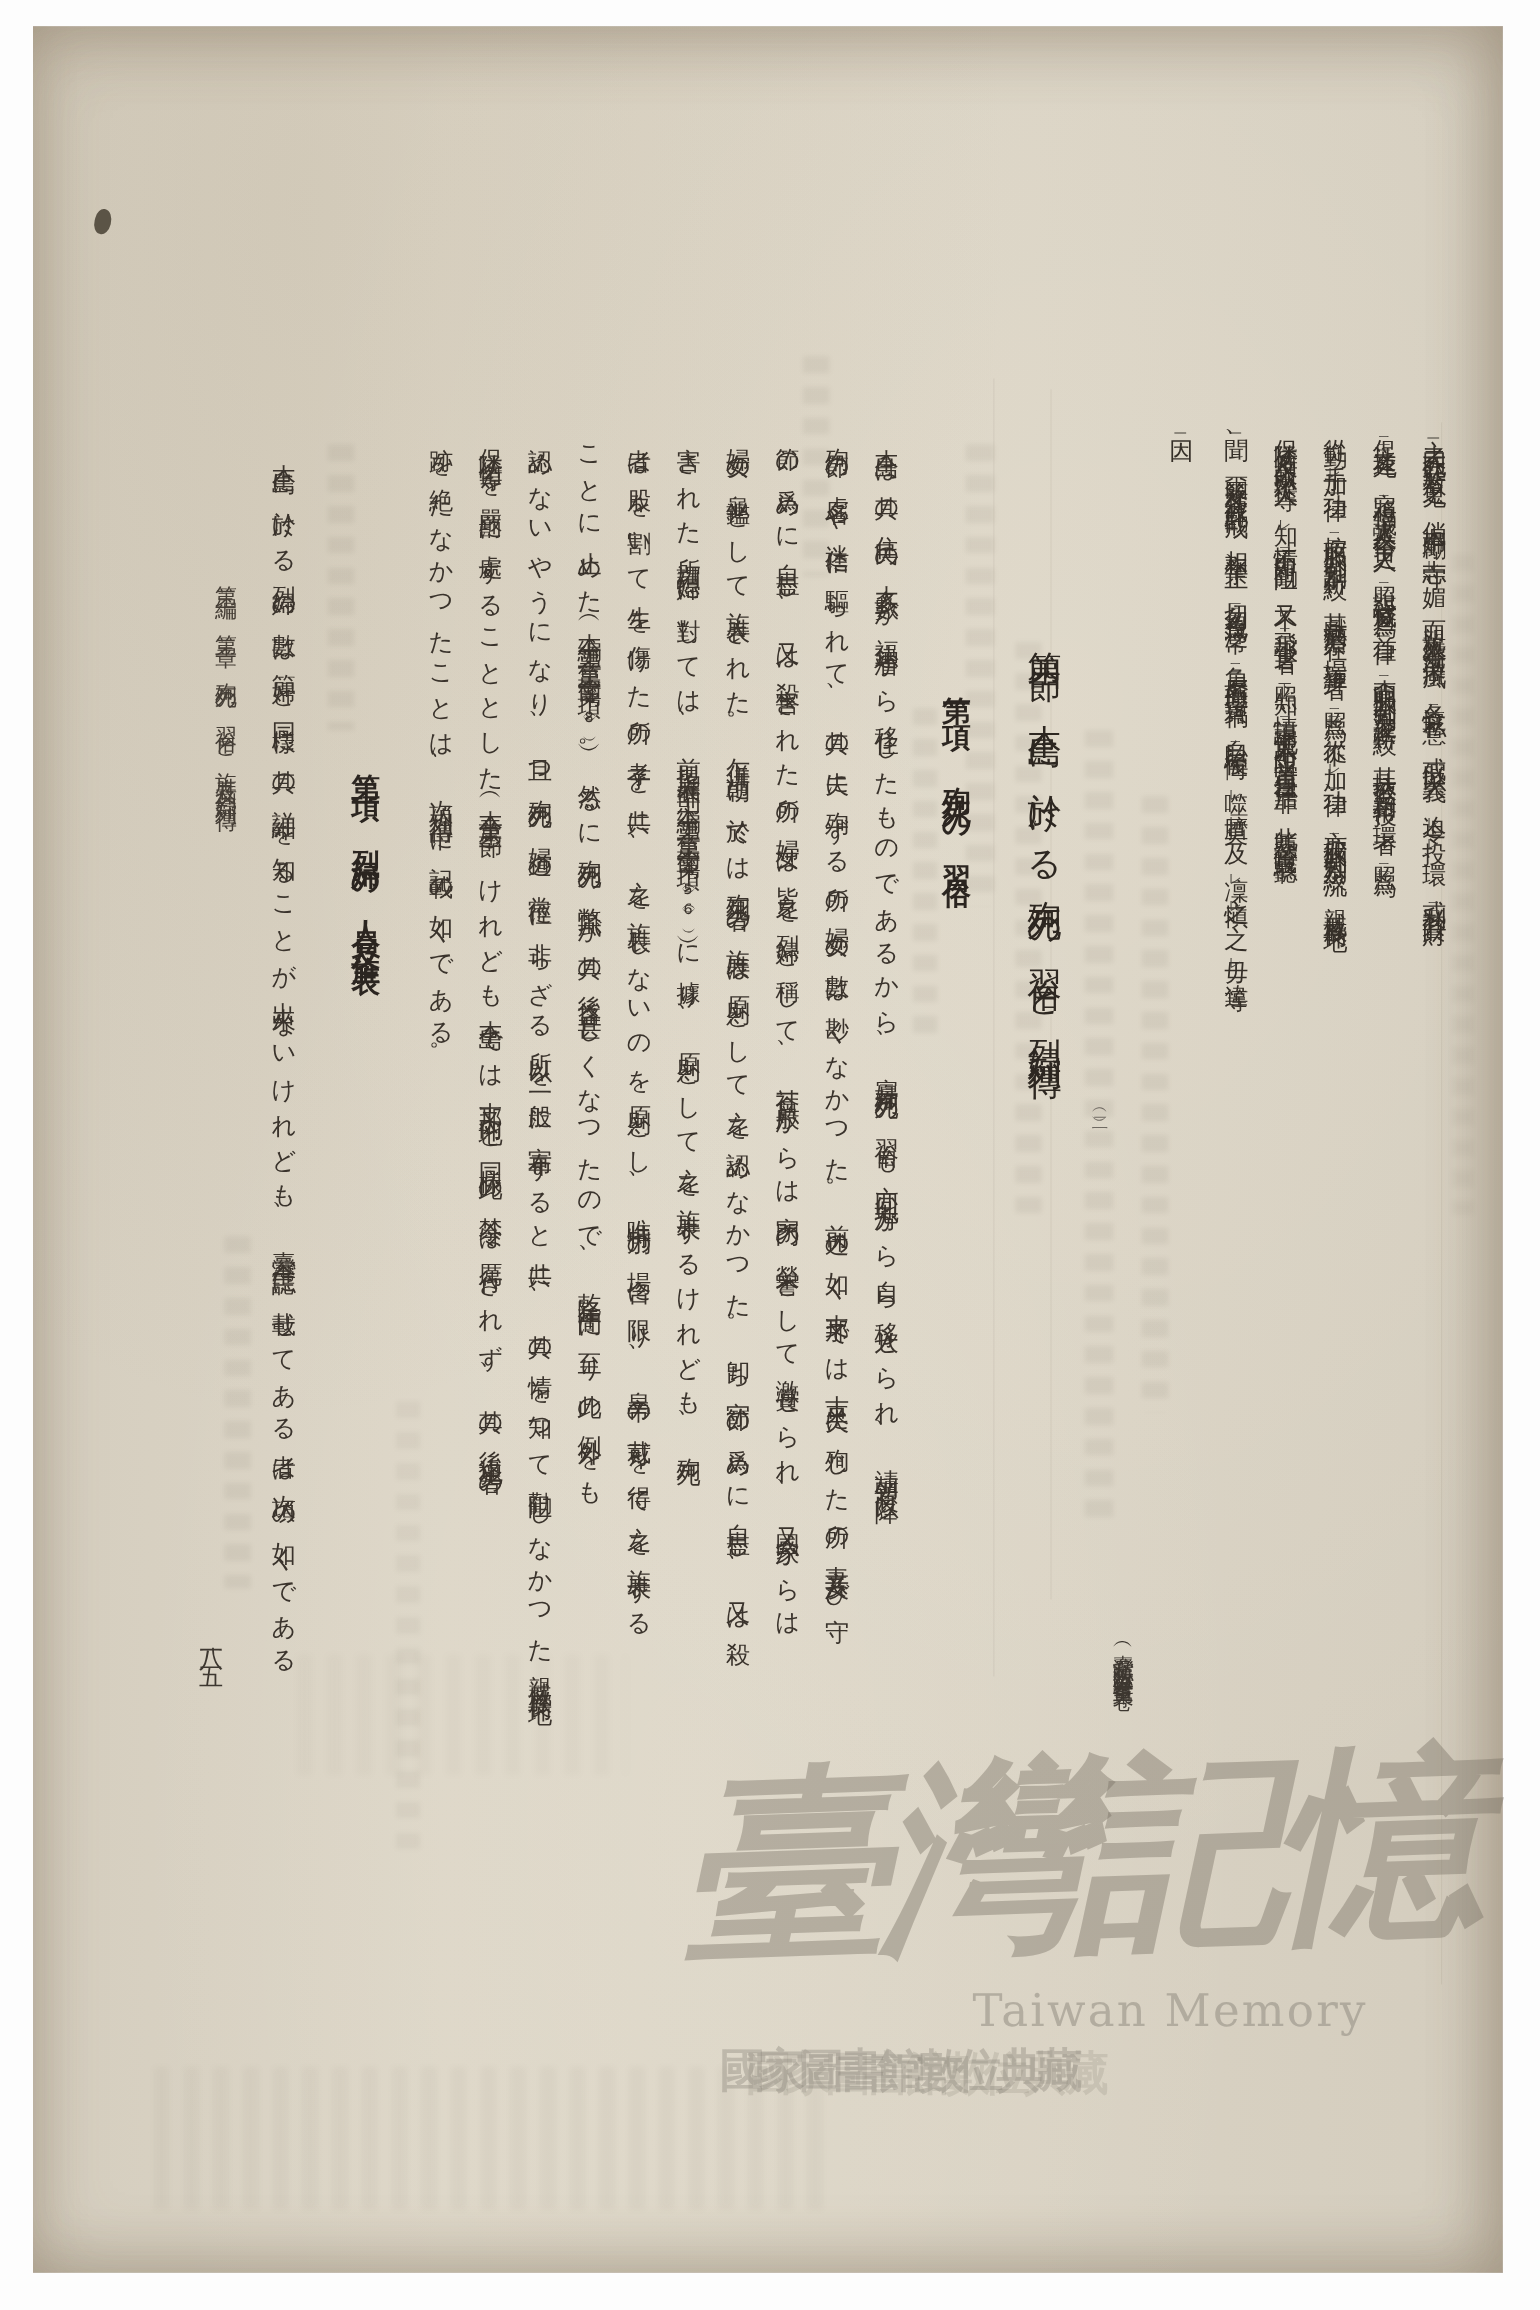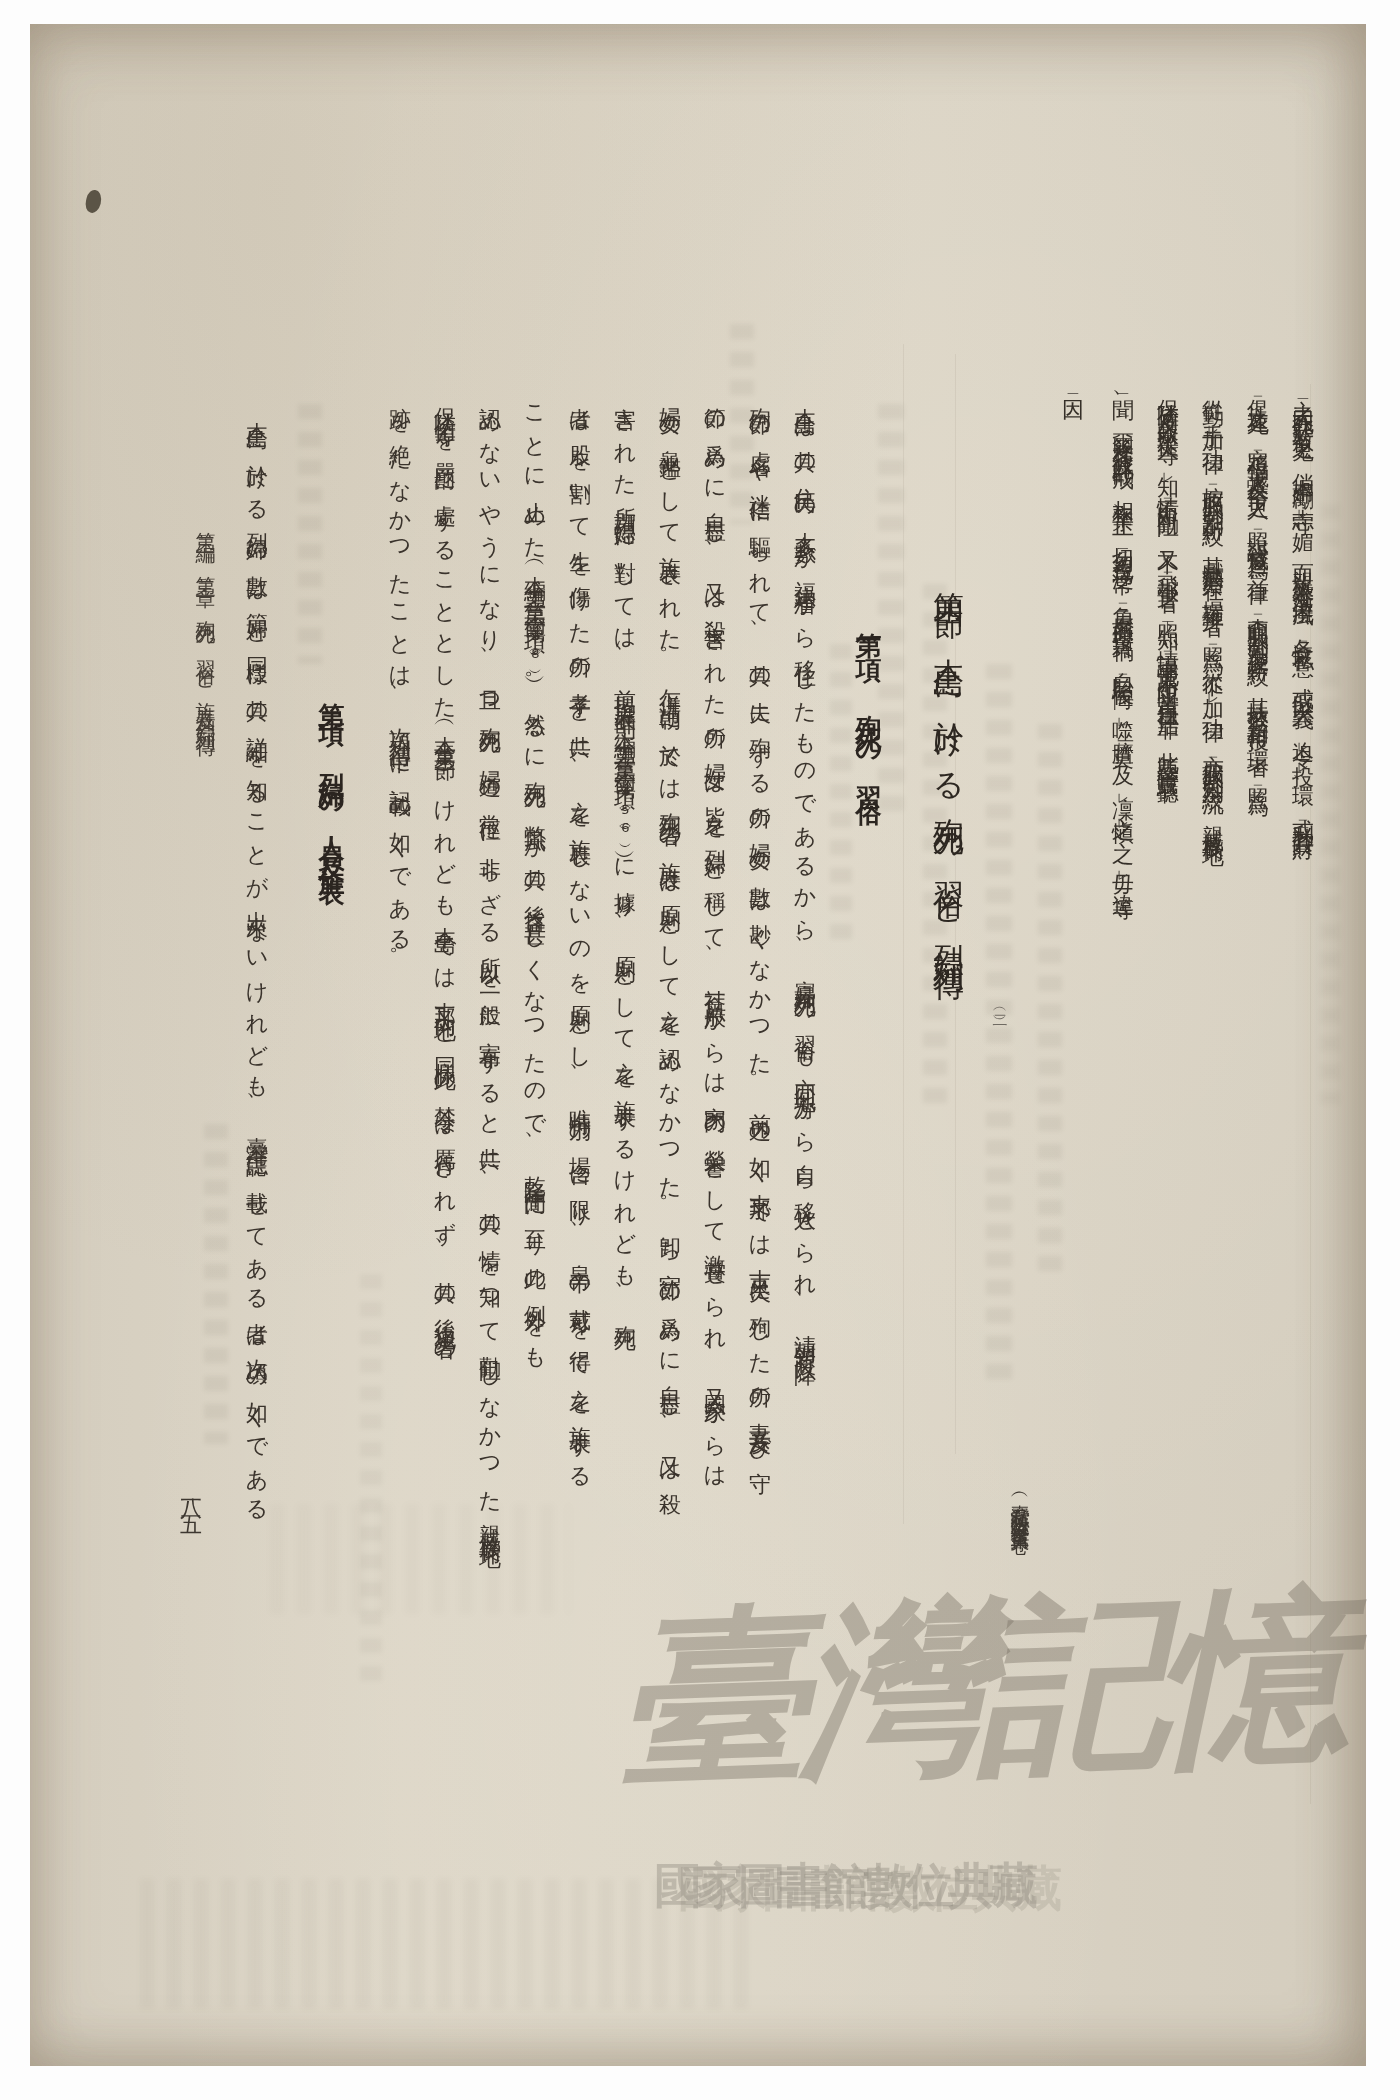--- a/index.html
+++ b/index.html
@@ -36,21 +36,21 @@
   .rule{position:absolute;width:1px;background:rgba(70,58,44,.07);}
   .speck{position:absolute;left:56px;top:166px;width:15px;height:23px;background:#473f33;
          border-radius:45% 55% 50% 50%;transform:rotate(14deg);opacity:.85;}
   
   .wm-script{position:absolute;left:588px;top:1548px;width:790px;font-size:188px;line-height:1.2;
              font-family:"DejaVu Serif","Liberation Serif",serif;font-style:italic;font-weight:bold;
              color:rgba(118,110,98,.40);transform:rotate(-2deg);letter-spacing:-8px;white-space:nowrap;}
   .wm-latin{position:absolute;left:854px;top:1780px;font-size:41px;
             font-family:"DejaVu Serif","Liberation Serif",serif;
             color:rgba(146,140,130,.55);letter-spacing:2px;white-space:nowrap;}
-  .wm-inst{position:absolute;left:624px;top:1830px;font-size:48px;font-weight:bold;
+  .wm-inst{position:absolute;left:624px;top:1830px;font-size:42px;font-weight:bold;
            color:rgba(138,131,120,.38);letter-spacing:-6px;white-space:nowrap;
            text-shadow:24px 3px 0 rgba(138,131,120,.22);}
 </style>
 </head>
 <body>
 
 <div class="frame">
   <div class="page">
 
     <div class="g" style="left:848px;top:380px;width:26px;height:420px;"></div>
@@ -99,16 +99,17 @@
     <div class="vcol body refs" style="left:359px;top:366px;">跡を絶たなかつたことは、次項列傳中に記載の如くである。</div>
 
     <div class="vcol item-head2" style="left:289px;top:658px;">第二項　烈婦の人員及旌表</div>
 
     <div class="vcol body" style="left:216px;top:380px;">本島に於ける烈婦の數は節婦と同樣に其の詳細を知ることが出來ないけれども、臺灣全誌に載せてある者は次項の如くである</div>
 
     <div class="vcol margin-note" style="left:166px;top:492px;">第三編　第三章　殉死の習俗と旌表及烈婦列傳</div>
     <div class="vcol pagenum" style="left:150px;top:1456px;">八一五</div>
 
     <div class="wm-script">臺灣記憶</div>
+    <div class="wm-latin">Taiwan Memory</div>
     <div class="wm-inst">國家圖書館數位典藏</div>
 
   </div>
 </div>
 
 </body></html>

